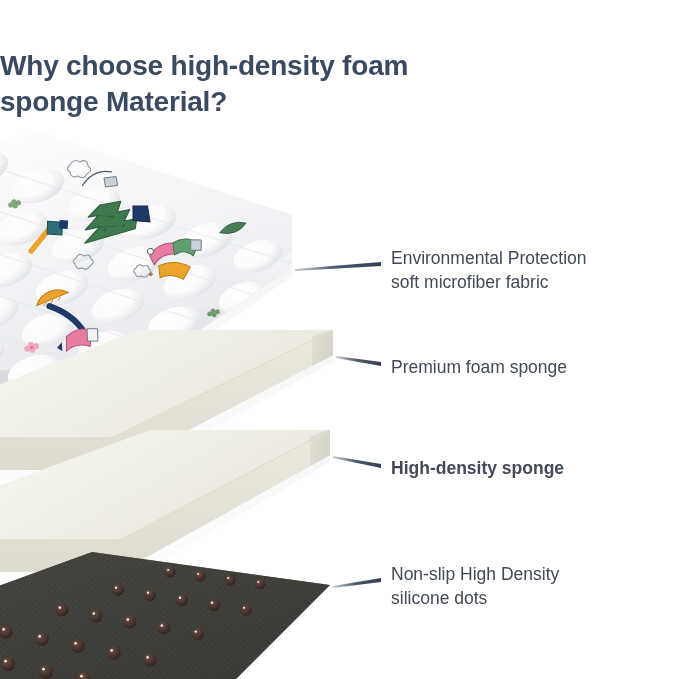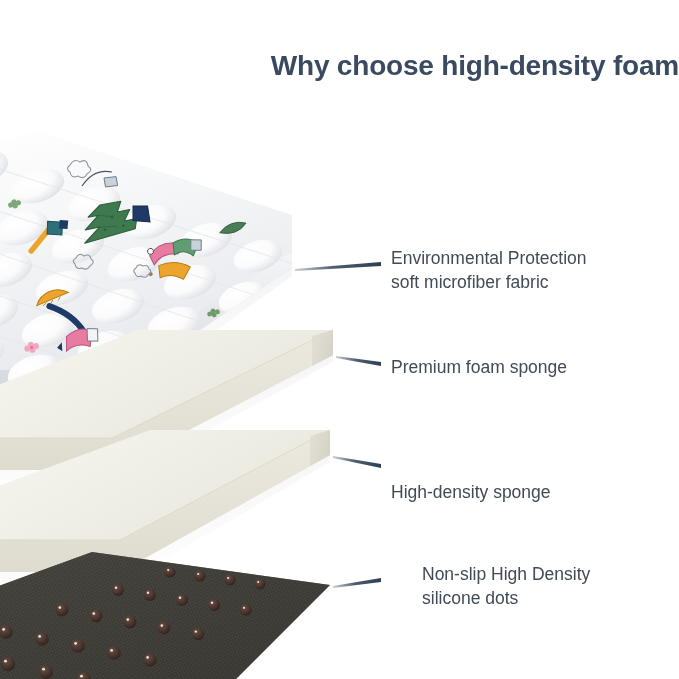--- a/index.html
+++ b/index.html
@@ -23,21 +23,21 @@
     height: 679px;
     background: #ffffff;
   }
 
   
   .title-block {
     position: absolute;
     left: 0;
     top: 48px;
     width: 679px;
-    text-align: right;
+    text-align: left;
     pointer-events: none;
   }
   .title-line {
     font-family: "Liberation Sans", sans-serif;
     font-weight: bold;
     font-size: 28px;
     line-height: 36px;
     color: #3a4a60;
     letter-spacing: -0.2px;
   }
@@ -46,40 +46,41 @@
   .callout {
     position: absolute;
     font-family: "Liberation Sans", sans-serif;
     font-size: 17.5px;
     line-height: 24px;
     color: #414a56;
     white-space: pre-line;
   }
   .callout-1 { left: 391px; top: 246px; }
   .callout-2 { left: 391px; top: 355px; }
-  .callout-3 { left: 391px; top: 480px; }
-  .callout-4 { left: 391px; top: 562px; margin-left: 31px; }
+  .callout-3 { left: 391px; top: 456px; font-weight: bold; }
+  .callout-4 { left: 391px; top: 562px; }
 
   
   svg.stage {
     position: absolute;
     left: 0;
     top: 0;
     width: 679px;
     height: 679px;
     display: block;
   }
 </style>
 </head>
 <body>
 
 <div id="infographic">
 
   <div class="title-block">
     <div class="title-line">Why choose high-density foam</div>
+    <div class="title-line">sponge Material?</div>
   </div>
 
   <svg class="stage" viewBox="0 0 679 679">
     <defs>
 
       <radialGradient id="puffGrad" cx="38%" cy="32%" r="72%">
         <stop offset="0%" stop-color="#ffffff"></stop>
         <stop offset="58%" stop-color="#fbfbfc"></stop>
         <stop offset="100%" stop-color="#dfe2e6"></stop>
       </radialGradient>

